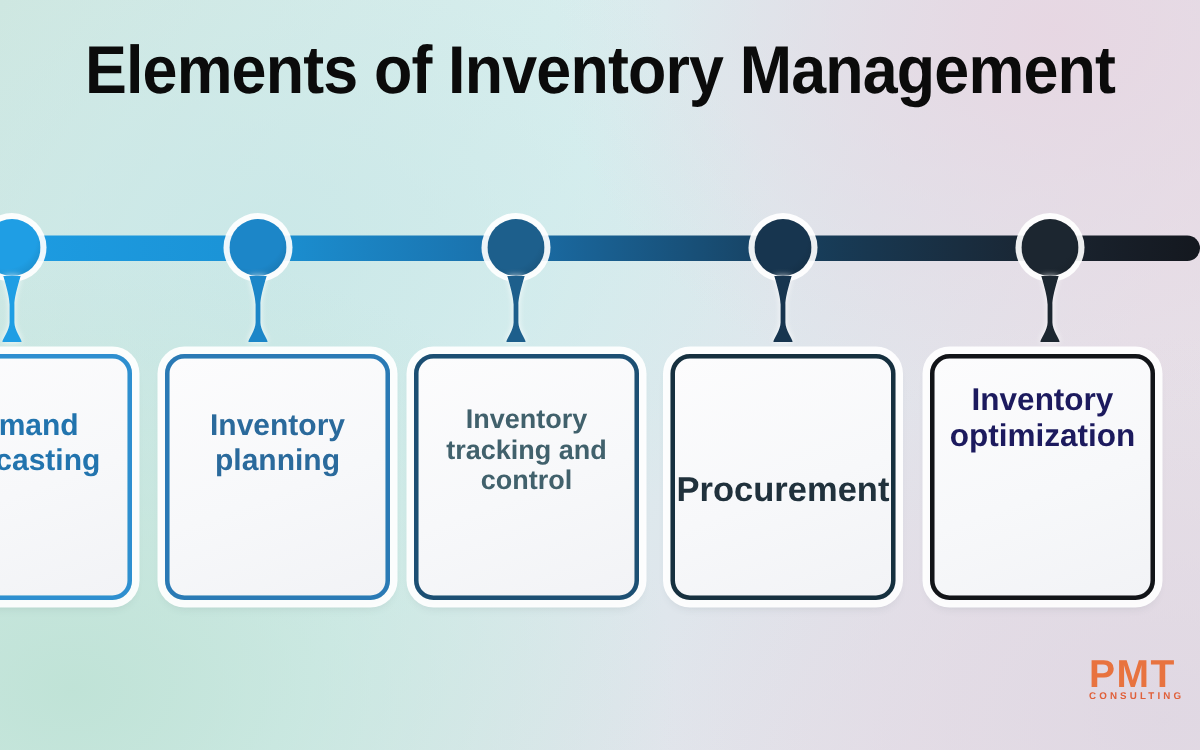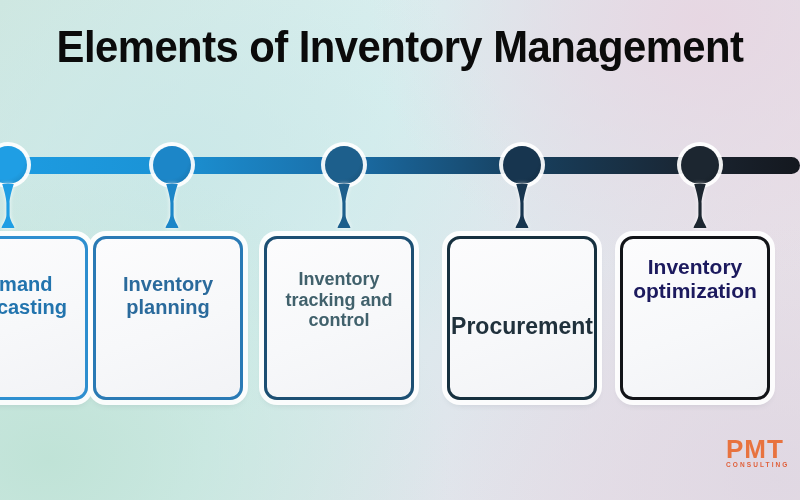--- a/index.html
+++ b/index.html
@@ -153,24 +153,24 @@
       <div class="node" style="left: 700px; background: radial-gradient(circle at 38% 32%, rgb(28, 38, 48) 0%, rgb(28, 38, 48) 60%, rgba(0, 0, 0, 0.18) 100%), rgb(28, 38, 48);"></div>
       <svg class="stem" viewBox="0 0 18 44" style="left: 700px;">
         <path d="M3.2 0 C3.2 0 7.4 13 7.4 19 L7.4 31 C7.4 36 2.6 42 2.6 44 L15.4 44 C15.4 42 10.6 36 10.6 31 L10.6 19 C10.6 13 14.8 0 14.8 0 Z" fill="#1c2630"></path>
       </svg>
     </div>
 
   <div id="cards-layer">
       <div class="card pos-top" style="left: -62px; border: 3.5px solid rgb(46, 143, 208); overflow: visible;">
         <div class="card-label" style="color: rgb(34, 116, 174); font-size: 20px; margin-top: 34px; white-space: normal; width: max-content; max-width: none;">Demand forecasting</div>
       </div>
-      <div class="card pos-top" style="left: 93px; border: 3.5px solid rgb(42, 122, 181); overflow: hidden;">
+      <div class="card pos-top" style="left: 110px; border: 3.5px solid rgb(42, 122, 181); overflow: hidden;">
         <div class="card-label" style="color: rgb(42, 106, 156); font-size: 20px; margin-top: 34px; white-space: normal; width: 140px;">Inventory planning</div>
       </div>
-      <div class="card pos-top" style="left: 264px; border: 3.5px solid rgb(28, 79, 115); overflow: hidden;">
+      <div class="card pos-top" style="left: 276px; border: 3.5px solid rgb(28, 79, 115); overflow: hidden;">
         <div class="card-label" style="color: rgb(65, 97, 108); font-size: 18px; margin-top: 30px; white-space: normal; width: 140px;">Inventory tracking and control</div>
       </div>
       <div class="card pos-mid" style="left: 447px; border: 3.5px solid rgb(22, 48, 63); overflow: visible;">
         <div class="card-label" style="color: rgb(32, 49, 60); font-size: 23px; white-space: normal; width: max-content; max-width: none;">Procurement</div>
       </div>
       <div class="card pos-top" style="left: 620px; border: 3.5px solid rgb(18, 20, 24); overflow: visible;">
         <div class="card-label" style="color: rgb(28, 26, 94); font-size: 21px; margin-top: 16px; white-space: normal; width: max-content; max-width: none;">Inventory optimization</div>
       </div>
     </div>
 

